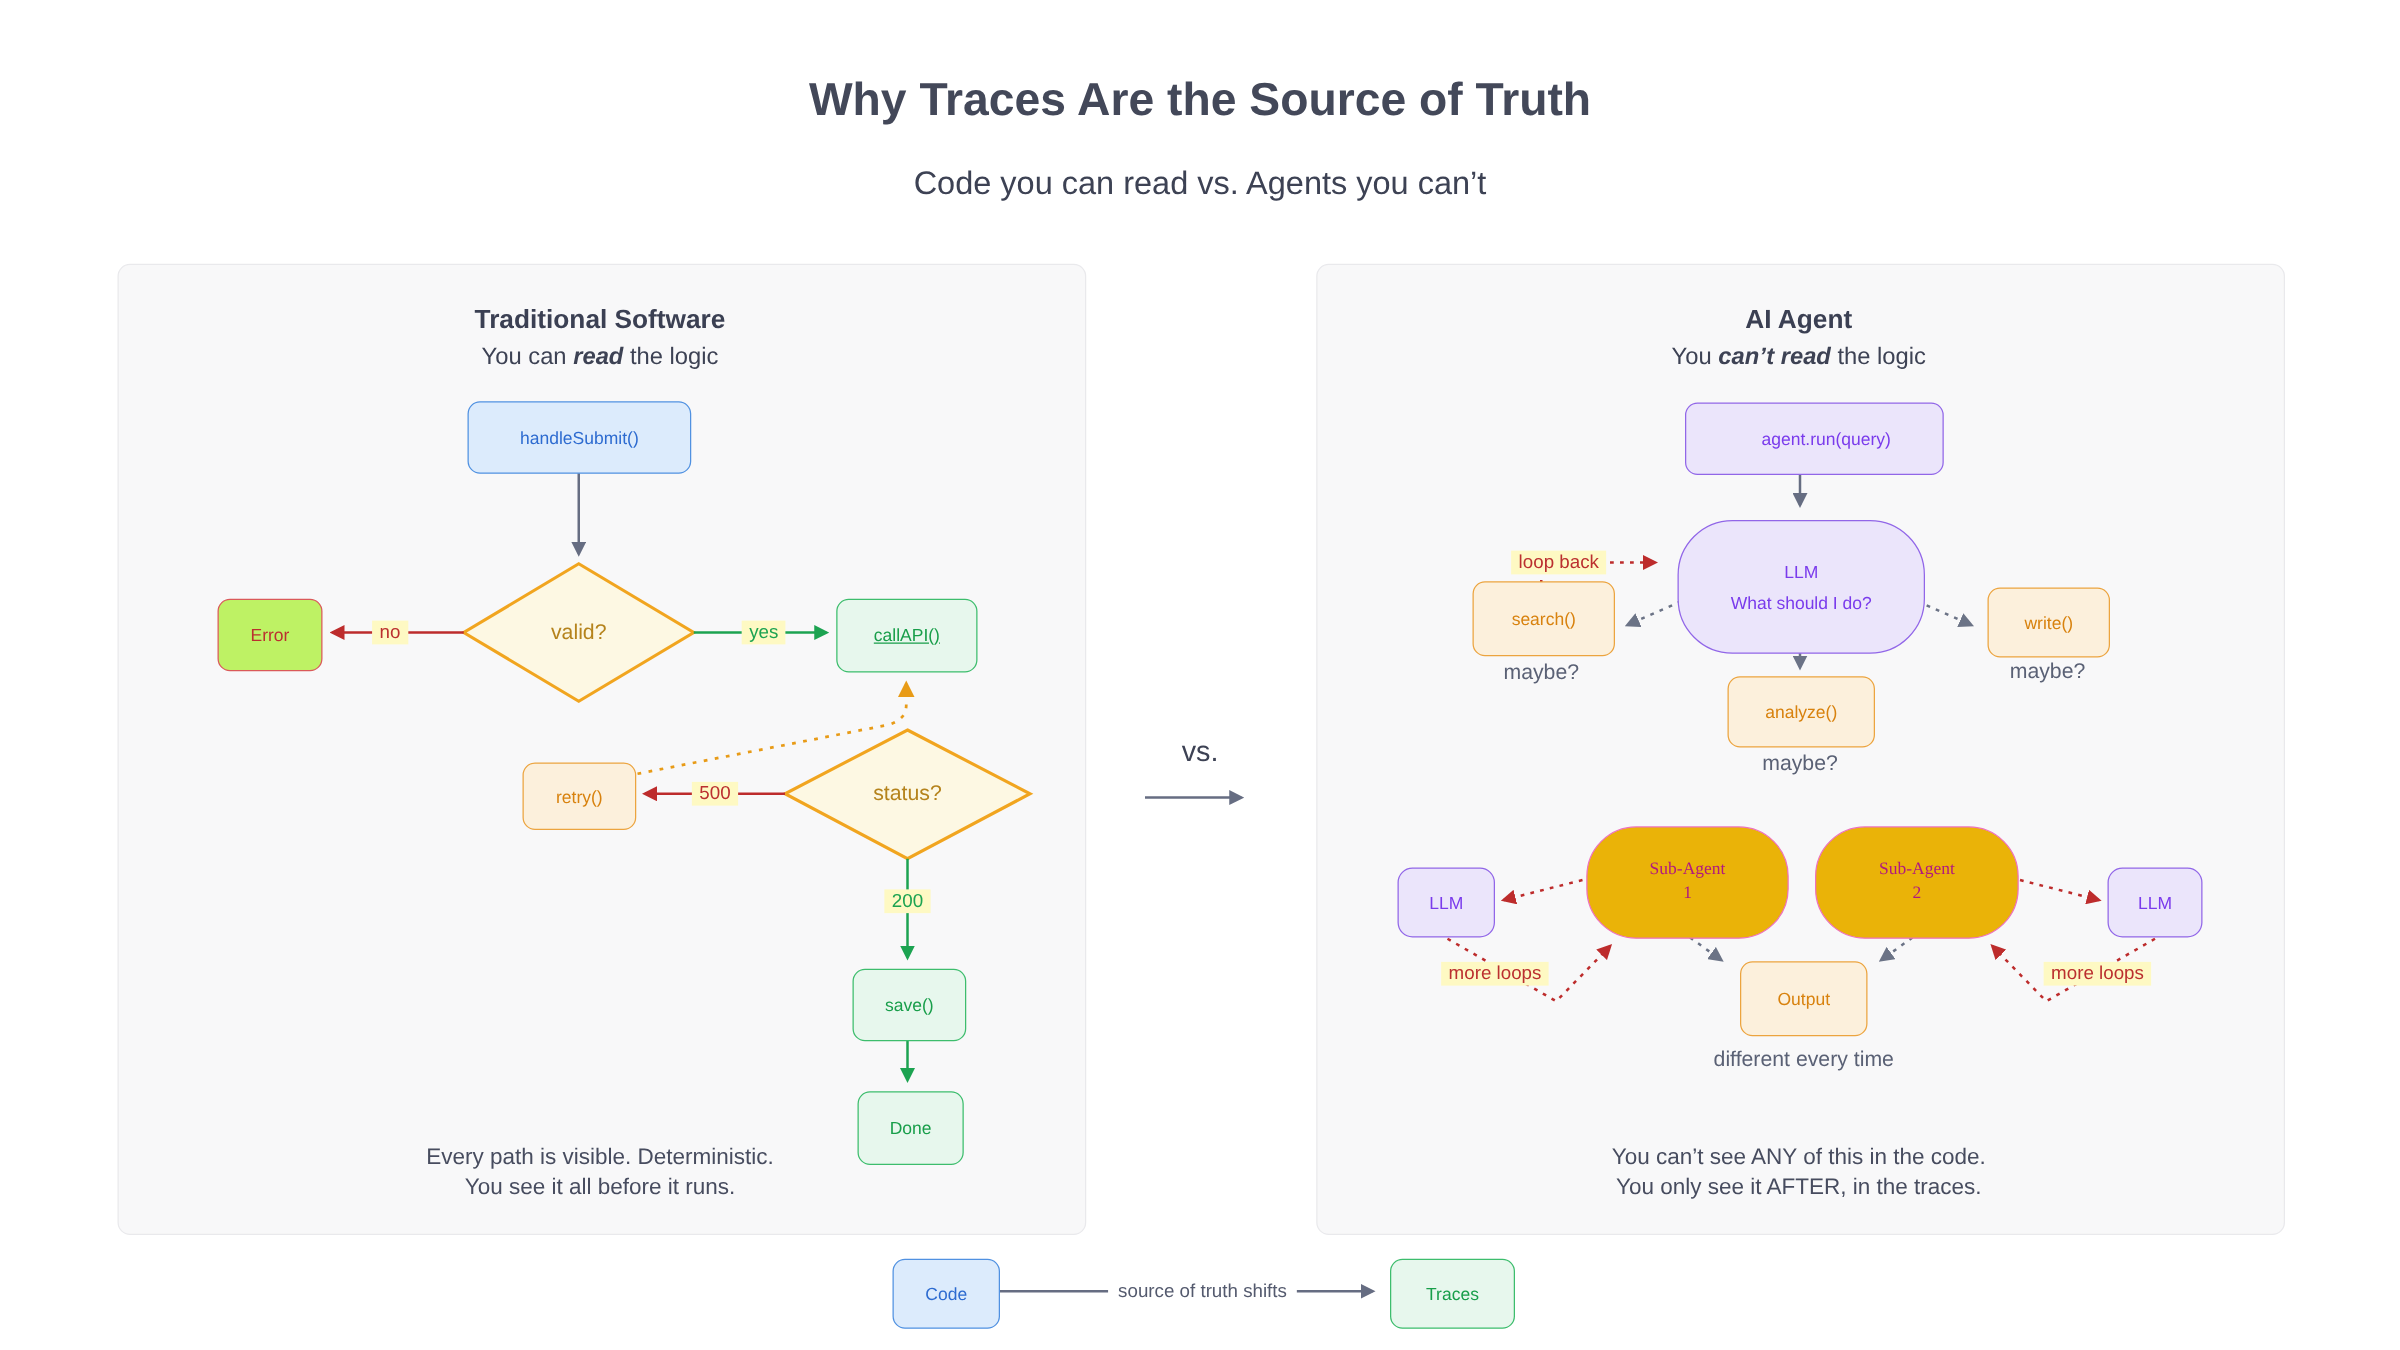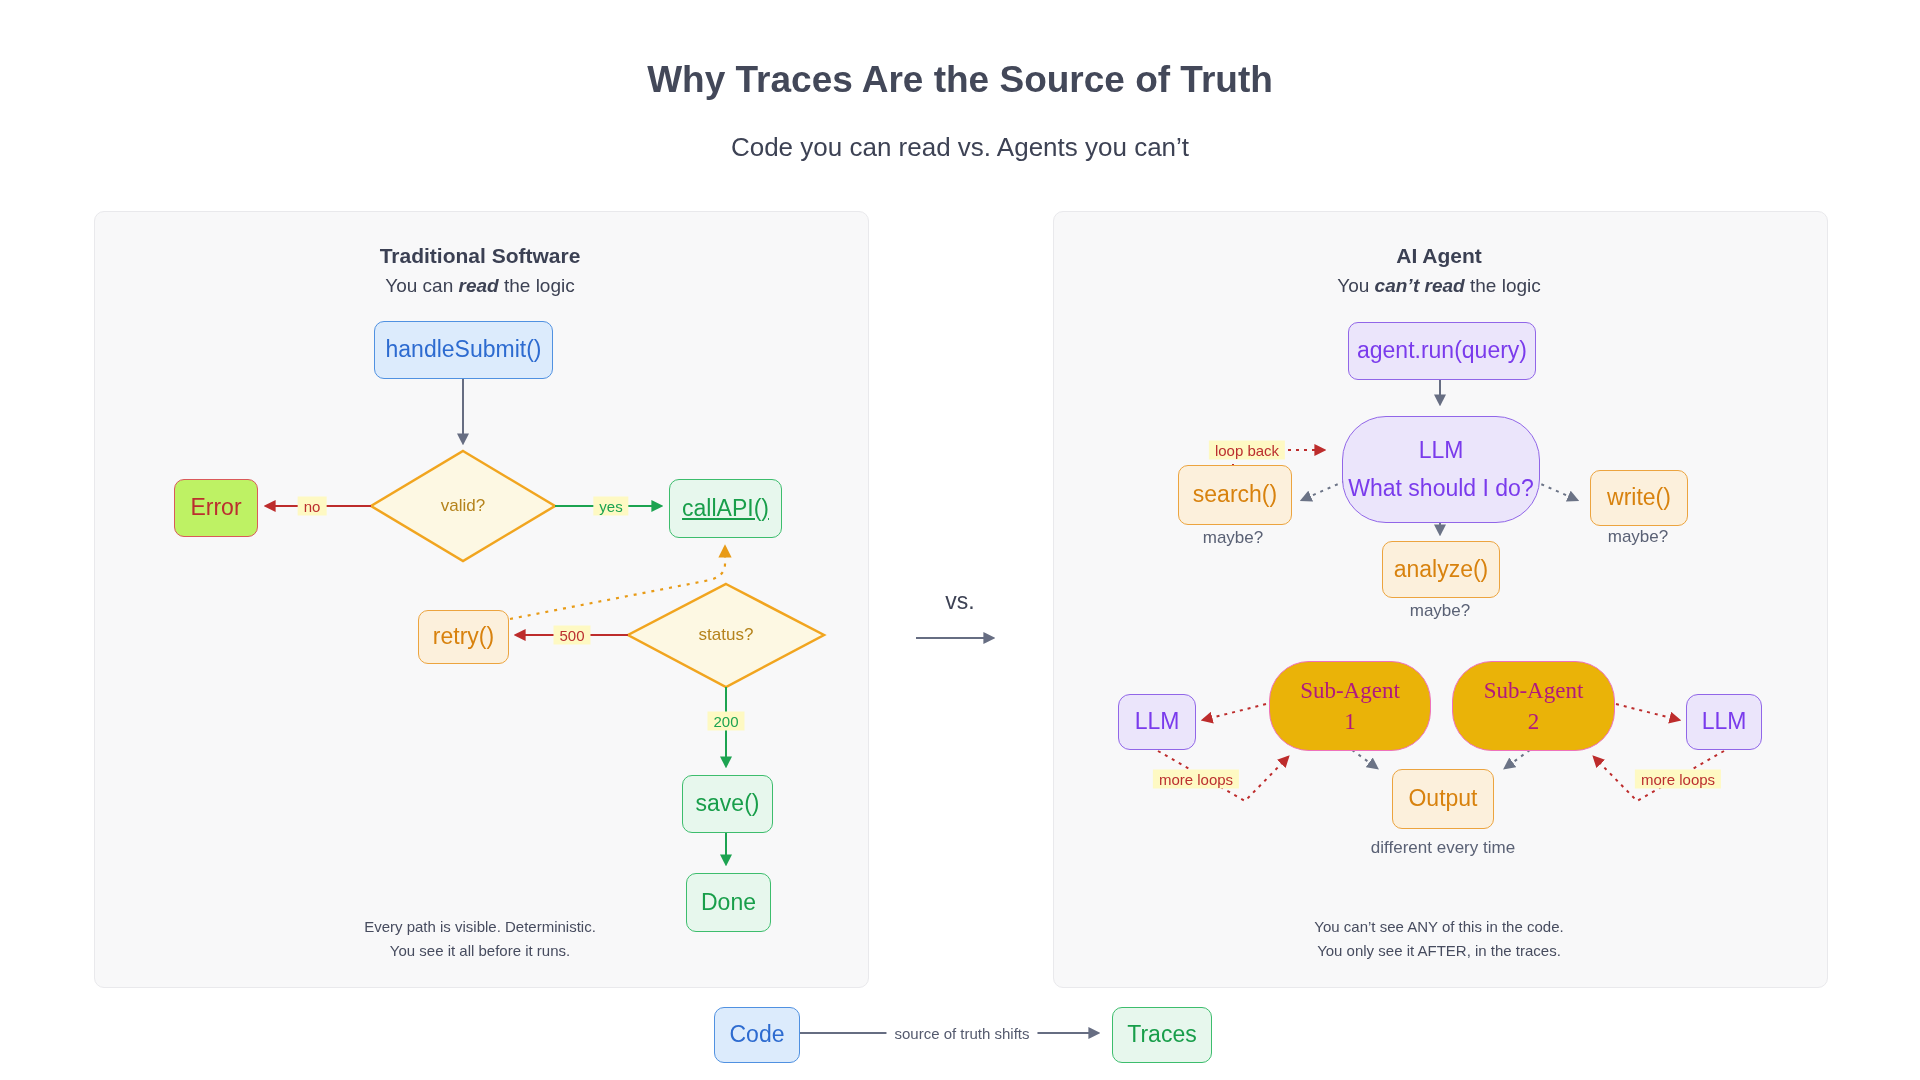--- a/index.html
+++ b/index.html
@@ -6,23 +6,23 @@
   body{width:1920px;height:1080px;position:relative;overflow:hidden;
        font-family:"Liberation Sans","DejaVu Sans",sans-serif;color:#3f4456;}
   .abs{position:absolute;}
   .ctr{transform:translate(-50%,-50%);}
   .page-title{left:960px;top:80px;font-size:37px;font-weight:600;color:#434859;white-space:nowrap;}
   .page-subtitle{left:960px;top:147px;font-size:26px;font-weight:500;color:#3d4254;white-space:nowrap;}
   .panel{background:#f8f8f9;border:1px solid #e9e9ec;border-radius:10px;}
   .panel-title{font-size:21px;font-weight:700;color:#3b4053;white-space:nowrap;}
   .panel-sub{font-size:19px;color:#3d4254;white-space:nowrap;}
   .panel-sub b{font-style:italic;}
-  .panel-foot{font-size:15px;color:#474c5f;white-space:nowrap;}
+  .panel-foot{font-size:18px;color:#474c5f;white-space:nowrap;}
   .node{position:absolute;display:flex;flex-direction:column;align-items:center;justify-content:center;
-        border-radius:10px;font-size:23px;white-space:nowrap;line-height:1.35;z-index:3;}
+        border-radius:10px;font-size:14px;white-space:nowrap;line-height:1.35;z-index:3;}
   .v-blue  {background:#dcebfc;border:1.5px solid #5091e1;color:#2d6bd0;}
   .v-red   {background:#bef264;border:1.5px solid #da5a5a;color:#bb2f2f;}
   .v-green {background:#e7f7ed;border:1.5px solid #3dbd6d;color:#189e4a;}
   .v-orange{background:#fcf0dc;border:1.5px solid #eca43f;color:#d8820e;}
   .v-purple{background:#ebe5fb;border:1.5px solid #9166e8;color:#7a3bec;}
   .v-pink  {background:#eab308;border:1.5px solid #ee72bd;color:#b1197f;font-family:Liberation Serif, serif;}
   .blob{border-radius:44px;}
   .diamond-label{position:absolute;transform:translate(-50%,-50%);color:#b5831c;font-size:17px;z-index:3;white-space:nowrap;}
   .edge-label{position:absolute;transform:translate(-50%,-50%);background:#fef9c3;padding:1px 6px;
               font-size:15px;z-index:4;white-space:nowrap;}
@@ -109,21 +109,21 @@
 <div class="edge-label lab-green" style="left:726px;top:721px;">200</div>
 
 <div class="abs ctr panel-foot" style="left:480px;top:926px;z-index:3;">Every path is visible. Deterministic.</div>
 <div class="abs ctr panel-foot" style="left:480px;top:950px;z-index:3;">You see it all before it runs.</div>
 
 <div class="abs ctr vs-label">vs.</div>
 
 <div class="abs ctr panel-title" style="left:1439px;top:256px;z-index:3;">AI Agent</div>
 <div class="abs ctr panel-sub" style="left:1439px;top:286px;z-index:3;"><span>You </span><b>can’t read</b><span> the logic</span></div>
 
-<div class="node v-purple" style="left:1348px;top:322px;width:186px;height:56px;">agent.run(query)</div>
+<div class="node v-purple" style="left:1348px;top:322px;width:186px;height:56px;padding-left:19px;">agent.run(query)</div>
 <div class="node v-purple blob" style="left:1342px;top:416px;width:196px;height:105px;gap:6px;">
   <span>LLM</span>
   <span>What should I do?</span>
 </div>
 <div class="node v-orange" style="left:1178px;top:465px;width:112px;height:58px;">search()</div>
 <div class="node v-orange" style="left:1590px;top:470px;width:96px;height:54px;">write()</div>
 <div class="node v-orange" style="left:1382px;top:541px;width:116px;height:55px;">analyze()</div>
 
 <div class="node v-pink" style="left:1269px;top:661px;width:160px;height:88px;border-radius:40px;">
   <span>Sub-Agent</span>

